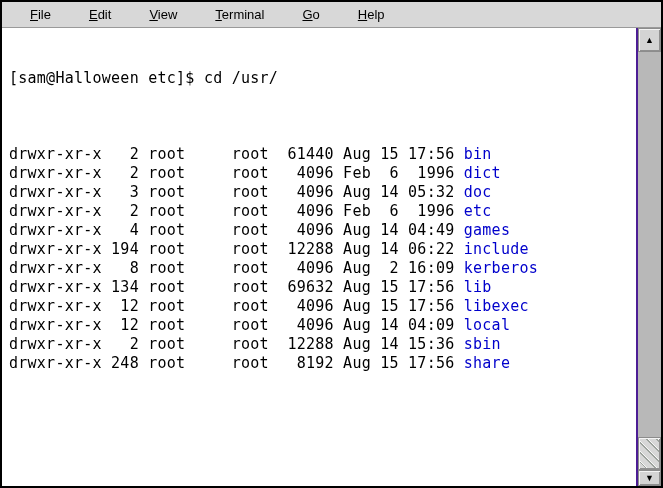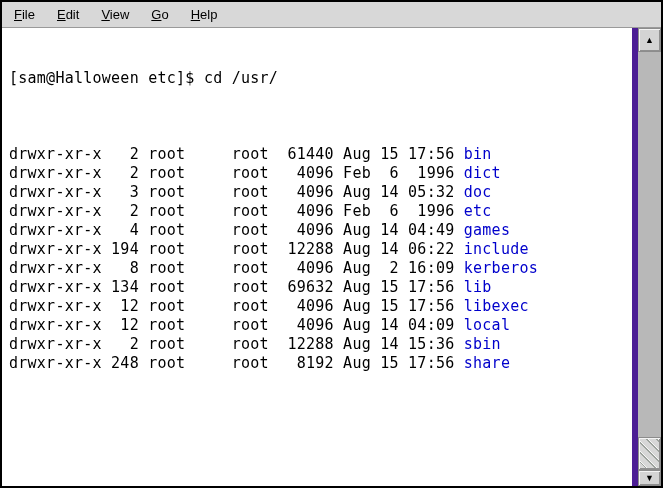--- a/index.html
+++ b/index.html
@@ -16,35 +16,36 @@
     background:#d8d8d8;
     border-bottom:1px solid #9a9a9a;
     display:flex; align-items:center;
     padding-left:1px;
     font-size:13px; color:#000;
   }
   .menu-item {
     padding:4px 11px;
     cursor:default;
     white-space:nowrap;
+    margin-left:16px;
   }
   .menu-item u { text-decoration:underline; }
   .content { flex:1; display:flex; min-height:0; }
   .term {
     flex:1;
     background:#fff;
     color:#000;
     font-family:"DejaVu Sans Mono","Liberation Mono",monospace;
     font-size:15px;
     line-height:19px;
     letter-spacing:0.25px;
     padding:3px 0 0 7px;
     white-space:pre;
     overflow:hidden;
-    border-right:6px solid #4c1d95;
+    border-right:2px solid #4c1d95;
   }
   .line { height:19px; white-space:pre; }
   .dirname  { color:var(--dir-color,#0000cc); }
   .scrollbar {
     flex:0 0 23px; width:23px;
     background:#b8b8b8;
     display:flex; flex-direction:column;
   }
   .sb-btn {
     background:#d4d4d4;
@@ -70,20 +71,21 @@
 </style>
 </head>
 <body>
 
 <div class="window">
 
   <div class="menubar">
     <span class="menu-item"><span class="label"><u>F</u>ile</span></span>
     <span class="menu-item"><span class="label"><u>E</u>dit</span></span>
     <span class="menu-item"><span class="label"><u>V</u>iew</span></span>
+    <span class="menu-item"><span class="label"><u>T</u>erminal</span></span>
     <span class="menu-item"><span class="label"><u>G</u>o</span></span>
     <span class="menu-item"><span class="label"><u>H</u>elp</span></span>
   </div>
 
   <div class="content">
     <div class="term">
       <div class="line"><span>[sam@Halloween etc]$ </span><span>cd /usr/</span></div>
 
       <div><div class="line"><span>drwxr-xr-x   2 root     root  61440 Aug 15 17:56 </span><span class="dirname">bin</span></div><div class="line"><span>drwxr-xr-x   2 root     root   4096 Feb  6  1996 </span><span class="dirname">dict</span></div><div class="line"><span>drwxr-xr-x   3 root     root   4096 Aug 14 05:32 </span><span class="dirname">doc</span></div><div class="line"><span>drwxr-xr-x   2 root     root   4096 Feb  6  1996 </span><span class="dirname">etc</span></div><div class="line"><span>drwxr-xr-x   4 root     root   4096 Aug 14 04:49 </span><span class="dirname">games</span></div><div class="line"><span>drwxr-xr-x 194 root     root  12288 Aug 14 06:22 </span><span class="dirname">include</span></div><div class="line"><span>drwxr-xr-x   8 root     root   4096 Aug  2 16:09 </span><span class="dirname">kerberos</span></div><div class="line"><span>drwxr-xr-x 134 root     root  69632 Aug 15 17:56 </span><span class="dirname">lib</span></div><div class="line"><span>drwxr-xr-x  12 root     root   4096 Aug 15 17:56 </span><span class="dirname">libexec</span></div><div class="line"><span>drwxr-xr-x  12 root     root   4096 Aug 14 04:09 </span><span class="dirname">local</span></div><div class="line"><span>drwxr-xr-x   2 root     root  12288 Aug 14 15:36 </span><span class="dirname">sbin</span></div><div class="line"><span>drwxr-xr-x 248 root     root   8192 Aug 15 17:56 </span><span class="dirname">share</span></div></div>
 

